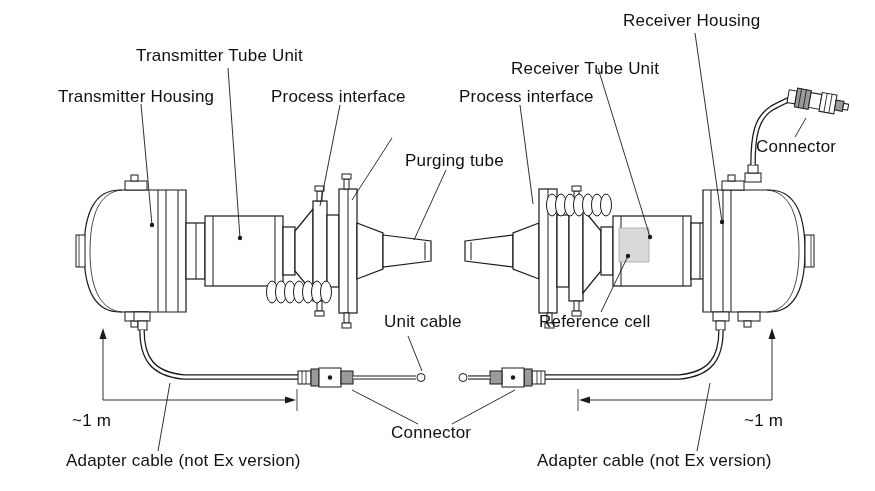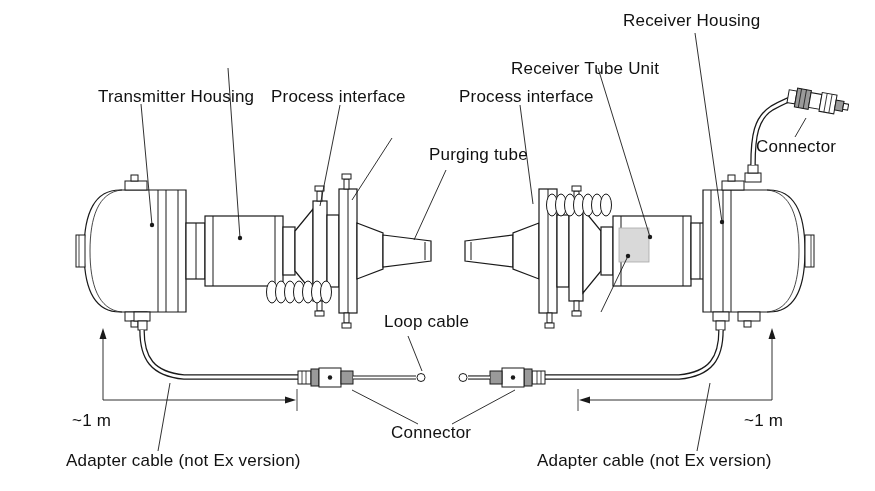--- a/index.html
+++ b/index.html
@@ -239,26 +239,28 @@
     <line class="ld" x1="601" y1="312" x2="628" y2="256"></line>
         <circle class="dot" cx="628" cy="256" r="2.2"></circle>
     <line class="ld" x1="418" y1="424" x2="352" y2="390"></line>
     <line class="ld" x1="452" y1="424" x2="515" y2="390"></line>
     <line class="ld" x1="158" y1="451" x2="170" y2="383"></line>
     <line class="ld" x1="697" y1="451" x2="710" y2="383"></line>
   </g>
 </svg>
 
   <div class="lbl" style="left:623px; top:11px;">Receiver Housing</div>
+  <div class="lbl" style="left:136px; top:46px;">Transmitter Tube Unit</div>
   <div class="lbl" style="left:511px; top:46px;margin-top:13px;">Receiver Tube Unit</div>
-  <div class="lbl" style="left:58px;  top:87px;margin-left:40px;">Transmitter Housing</div>
+  <div class="lbl" style="left:58px;  top:87px;">Transmitter Housing</div>
   <div class="lbl" style="left:271px; top:87px;">Process interface</div>
   <div class="lbl" style="left:459px; top:87px;">Process interface</div>
   <div class="lbl" style="left:756px; top:137px;">Connector</div>
-  <div class="lbl" style="left:405px; top:145px;margin-left:24px;">Purging tube</div>
-  <div class="lbl" style="left:384px; top:312px;">Loop cable</div>
+  <div class="lbl" style="left:405px; top:151px;">Purging tube</div>
+  <div class="lbl" style="left:384px; top:312px;">Unit cable</div>
+  <div class="lbl" style="left:539px; top:312px;">Reference cell</div>
   <div class="lbl" style="left:72px;  top:411px;">~1 m</div>
   <div class="lbl" style="left:744px; top:411px;">~1 m</div>
   <div class="lbl" style="left:391px; top:423px;">Connector</div>
   <div class="lbl" style="left:66px;  top:451px;">Adapter cable (not Ex version)</div>
   <div class="lbl" style="left:537px; top:451px;">Adapter cable (not Ex version)</div>
 
 </div>
 
 </body></html>

